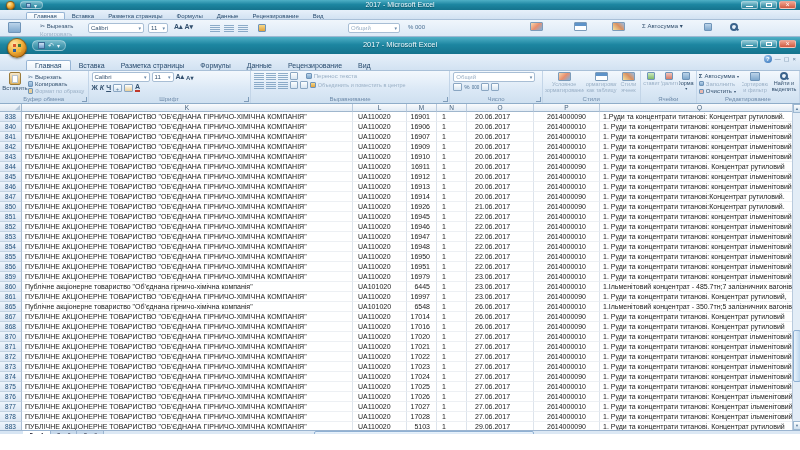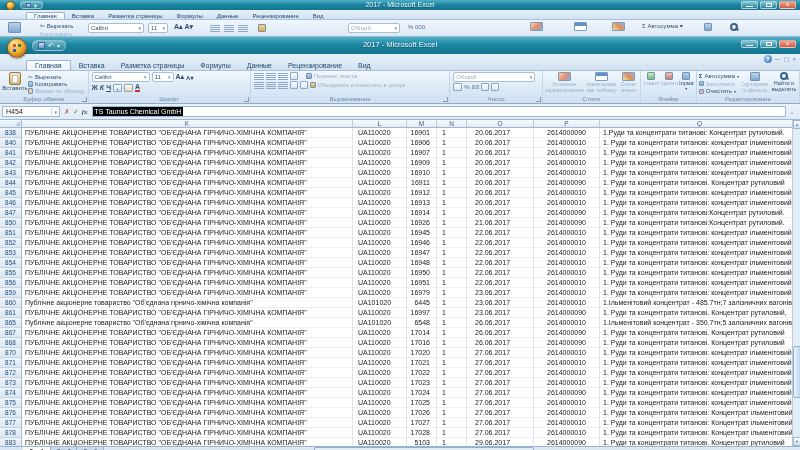--- a/index.html
+++ b/index.html
@@ -398,35 +398,20 @@
             </div>
           <div class="vbtn" style="width:26px;color:#33506e;">
               <span class="lens"></span>
               <span>Найти и выделить</span>
             </div>
         </div>
         <div class="rg-label">Редактирование</div>
       </div>
     </div>
 
-    <div id="fbar">
-      <div id="namebox">
-        <span class="nb-t">H454</span>
-        <span class="dd">▾</span>
-      </div>
-      <div id="fxbtns">
-        <span id="fx-cancel">✗</span>
-        <span id="fx-enter">✓</span>
-        <span id="fx-fx">fx</span>
-      </div>
-      <div id="finput">
-        <span class="fsel">TS Taunus Chemical GmbH</span>
-      </div>
-      <div id="fexpand">⌄</div>
-    </div>
 
     <div id="gridwrap">
       <div id="colheads">
         <div id="corner"></div>
       <div class="hcell" style="width: 331px;">K</div>
           <div class="hcell" style="width: 54px;">L</div>
           <div class="hcell" style="width: 30px;">M</div>
           <div class="hcell" style="width: 30px;">N</div>
           <div class="hcell" style="width: 67px;">O</div>
           <div class="hcell" style="width: 66px;">P</div>

